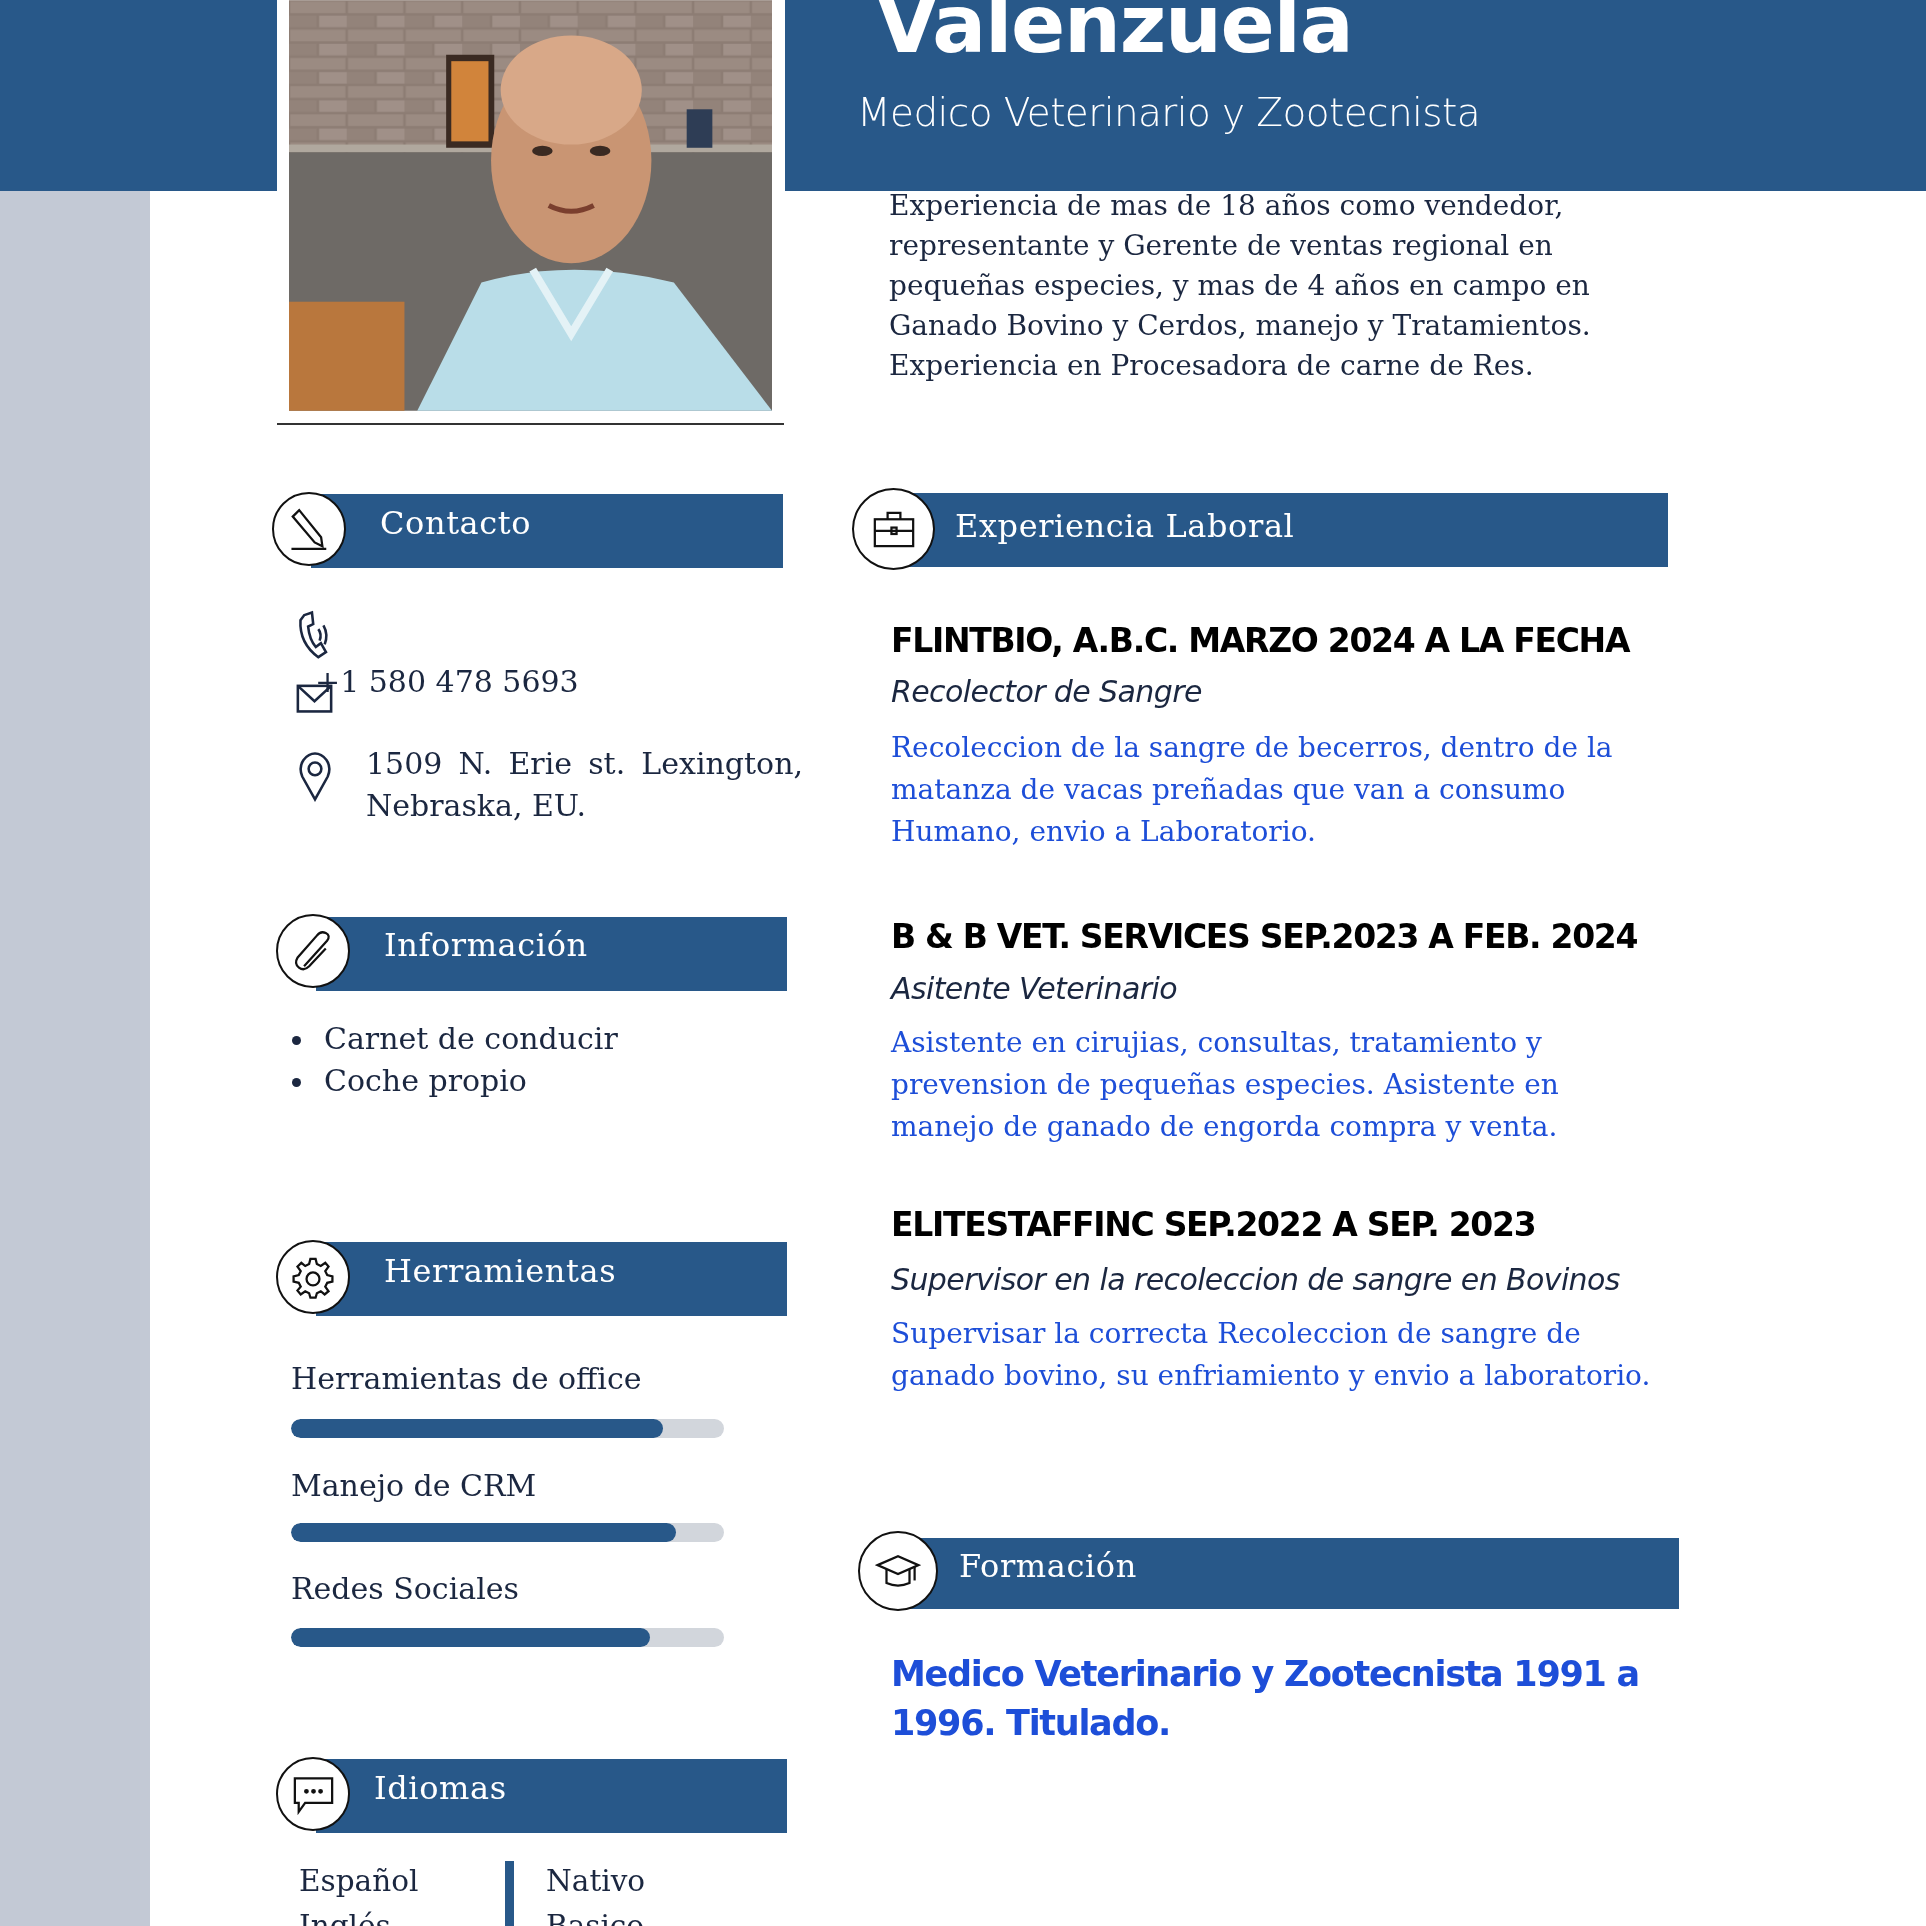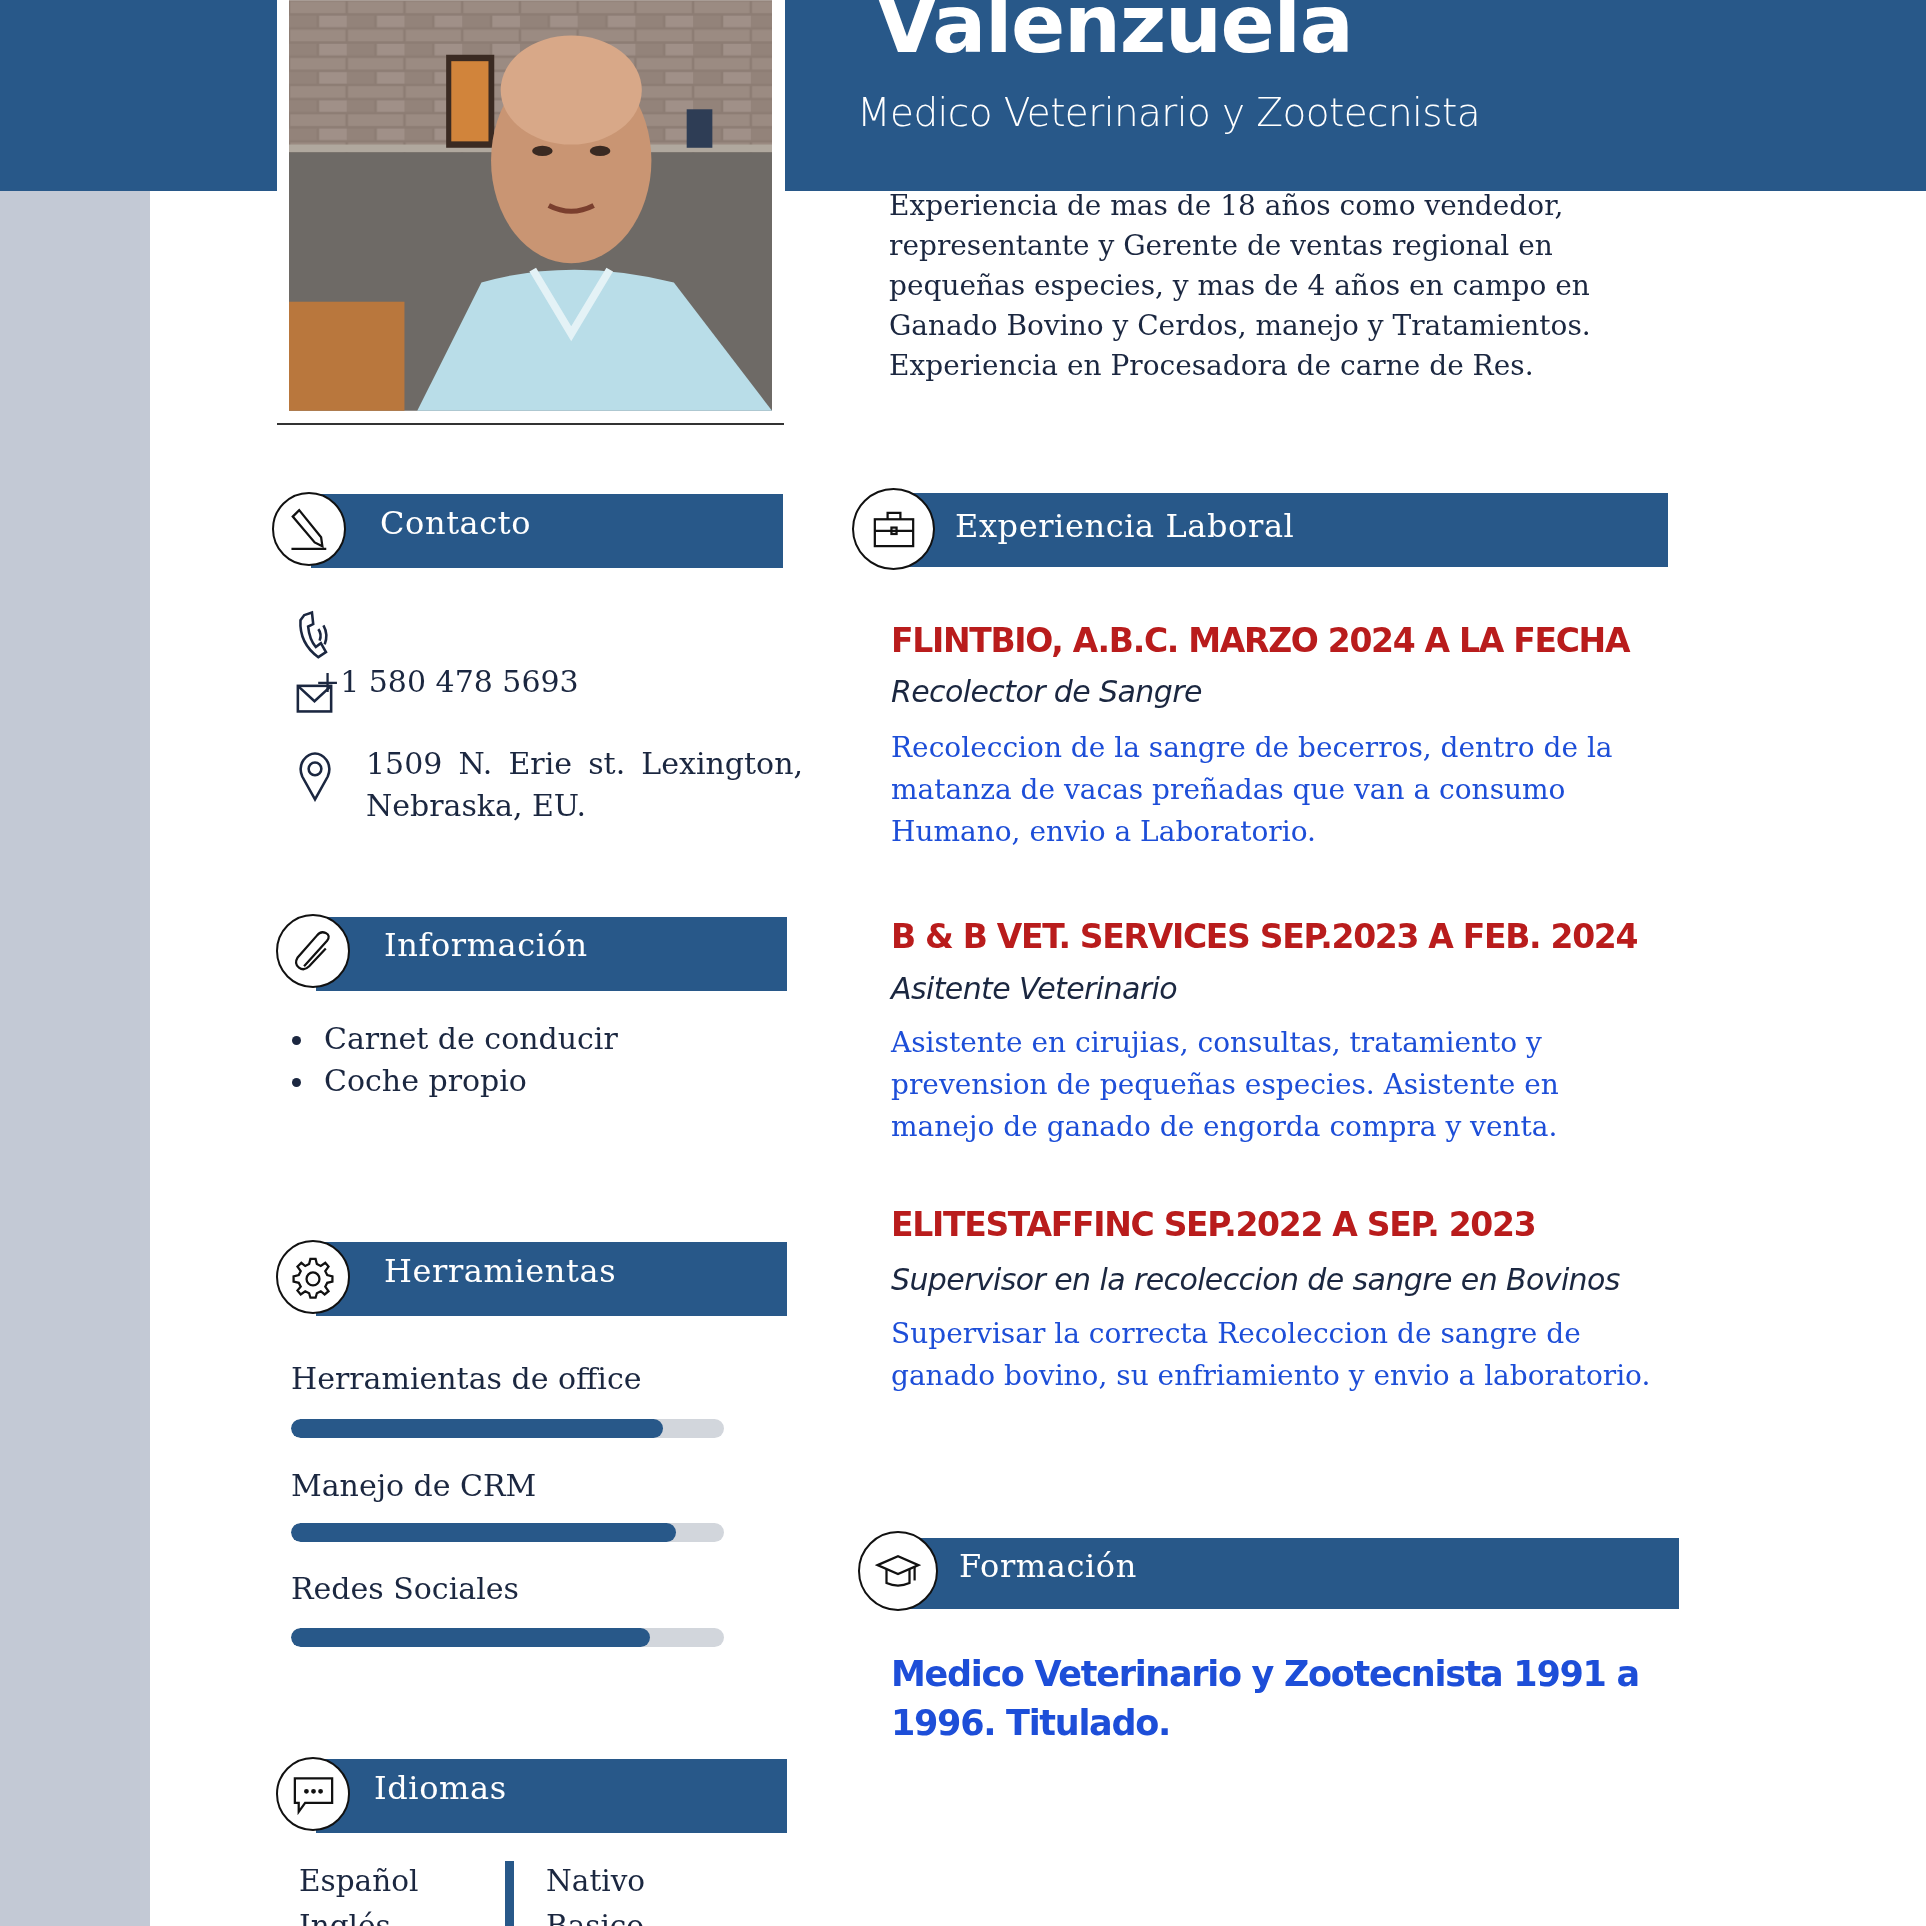--- a/index.html
+++ b/index.html
@@ -28,21 +28,21 @@
   .info-list li { position:relative; padding-left:35px; text-align:justify; }
   .info-list li::before { content:""; position:absolute; left:2.6px; top:18px; width:9px; height:9px; border-radius:50%; background:#1b2740; }
 
   .skill-label { position:absolute; left:291px; font-size:30px; color:#1b2740; }
   .skill-track { position:absolute; left:291px; width:433px; height:19px; background:#d2d6dc; border-radius:9.6px; overflow:hidden; }
   .skill-fill { height:100%; background:#285889; border-radius:9.6px; }
 
   .lang-col { position:absolute; font-size:29.5px; line-height:45px; }
   .lang-divider { left:505px; top:1861px; width:9px; height:65px; background:#285889; }
 
-  .job-title { position:absolute; left:891px; font-family:"DejaVu Sans", sans-serif; font-weight:bold; font-size:33px; color:#b91c1c; letter-spacing:-1.3px; white-space:nowrap; }
+  .job-title { position:absolute; left:891px; font-family:"DejaVu Sans", sans-serif; font-weight:bold; font-size:33px; color:#000000; letter-spacing:-1.3px; white-space:nowrap; }
   .job-role { position:absolute; left:891px; font-family:"DejaVu Sans", sans-serif; font-style:italic; font-size:30px; color:#1b2740; letter-spacing:-0.6px; white-space:nowrap; }
   .job-desc { position:absolute; left:891px; width:770px; font-size:28px; line-height:42px; color:#1d4ed8; }
   .edu { left:891px; top:1650px; width:796px; font-family:"DejaVu Sans", sans-serif; font-weight:bold; font-size:35px; line-height:49px; color:#1d4ed8; letter-spacing:-1.3px; }
 </style>
 </head>
 <body>
 
 <div class="abs sidebar-strip"></div>
 <div class="abs header-band-left"></div>
 <div class="abs header-band-right"></div>

